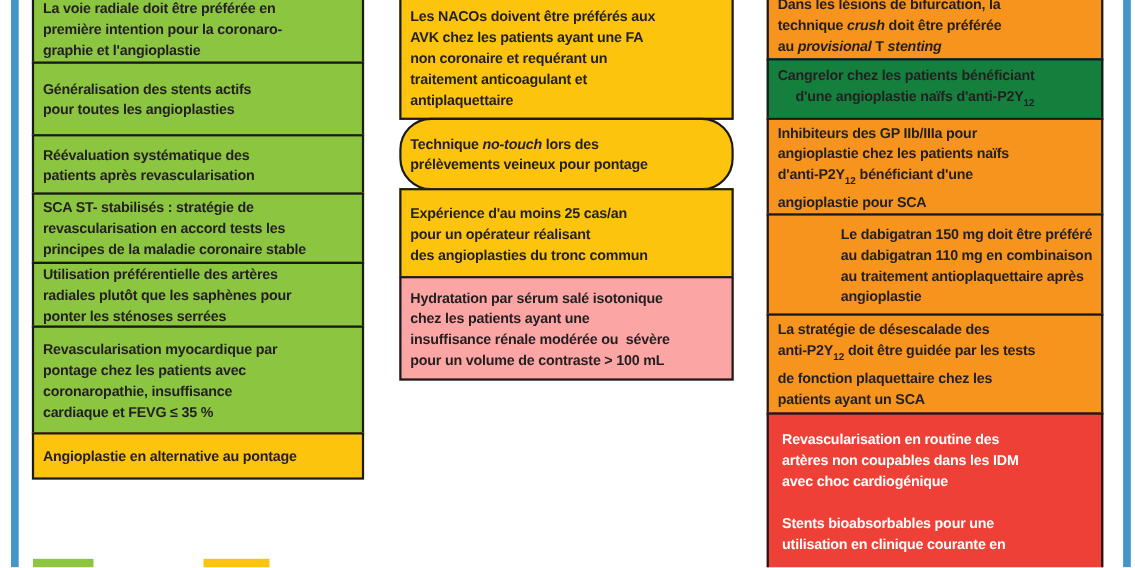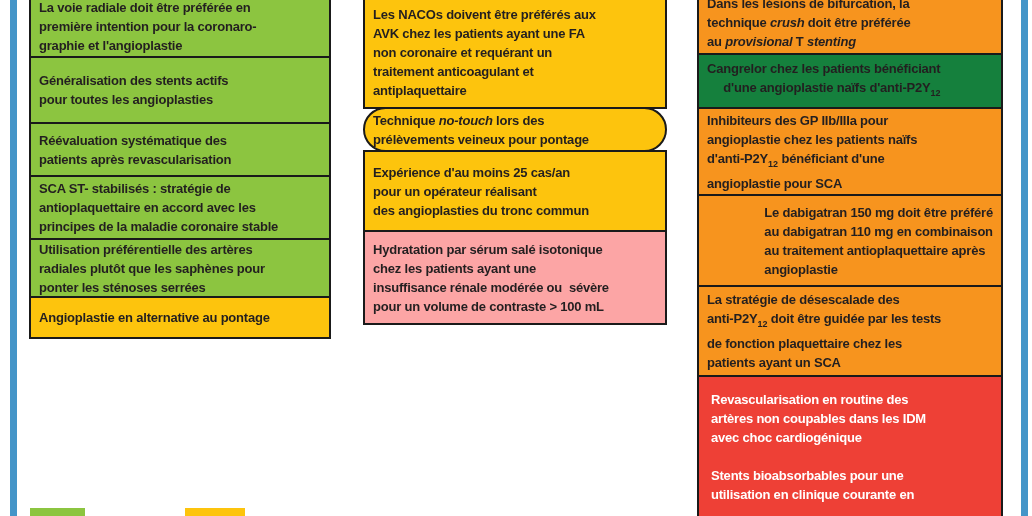--- a/index.html
+++ b/index.html
@@ -42,41 +42,47 @@
       <div class="cell bg-green" style="background: rgb(140, 197, 64); border-color: rgb(26, 26, 26); height: 68px;">
         <span class="txt"><span>Généralisation des stents actifs
 pour toutes les angioplasties</span></span>
       </div>
       <div class="cell bg-green" style="background: rgb(140, 197, 64); border-color: rgb(26, 26, 26); height: 55px;">
         <span class="txt"><span>Réévaluation systématique des
 patients après revascularisation</span></span>
       </div>
       <div class="cell bg-green" style="background: rgb(140, 197, 64); border-color: rgb(26, 26, 26); height: 65px;">
         <span class="txt"><span>SCA ST- stabilisés : stratégie de
-antioplaquettaire en accord avec les
+revascularisation en accord tests les
 principes de la maladie coronaire stable</span></span>
       </div>
       <div class="cell bg-green" style="background: rgb(140, 197, 64); border-color: rgb(26, 26, 26); height: 60px;">
         <span class="txt"><span>Utilisation préférentielle des artères
 radiales plutôt que les saphènes pour
 ponter les sténoses serrées</span></span>
+      </div>
+      <div class="cell bg-green" style="background: rgb(140, 197, 64); border-color: rgb(26, 26, 26); height: 99px;">
+        <span class="txt"><span>Revascularisation myocardique par
+pontage chez les patients avec
+coronaropathie, insuffisance
+cardiaque et FEVG ≤ 35 %</span></span>
       </div>
       <div class="cell bg-yellow" style="background: rgb(253, 196, 13); border-color: rgb(26, 26, 26); height: 43px; text-align: right;">
         <span class="txt"><span>Angioplastie en alternative au pontage</span></span>
       </div>
     </div>
   <div class="col" id="col-1" style="left: 363px; width: 304px;">
       <div class="cell bg-yellow" style="background: rgb(253, 196, 13); border-color: rgb(26, 26, 26); height: 114px; margin-top: -5px;">
         <span class="txt"><span>Les NACOs doivent être préférés aux
 AVK chez les patients ayant une FA
 non coronaire et requérant un
 traitement anticoagulant et
 antiplaquettaire</span></span>
       </div>
-      <div class="cell bg-yellow" style="background: rgb(253, 196, 13); border-color: rgb(26, 26, 26); height: 45px; border-radius: 29px;">
+      <div class="cell bg-yellow" style="background: rgb(253, 196, 13); border-color: rgb(26, 26, 26); height: 66px; border-radius: 29px;">
         <span class="txt"><span>Technique </span><span class="seg-italic">no-touch</span><span> lors des
 prélèvements veineux pour pontage</span></span>
       </div>
       <div class="cell bg-yellow" style="background: rgb(253, 196, 13); border-color: rgb(26, 26, 26); height: 82px;">
         <span class="txt"><span>Expérience d'au moins 25 cas/an
 pour un opérateur réalisant
 des angioplasties du tronc commun</span></span>
       </div>
       <div class="cell bg-yellow" style="background: #fca5a5; border-color: rgb(26, 26, 26); height: 95px;">
         <span class="txt"><span>Hydratation par sérum salé isotonique

